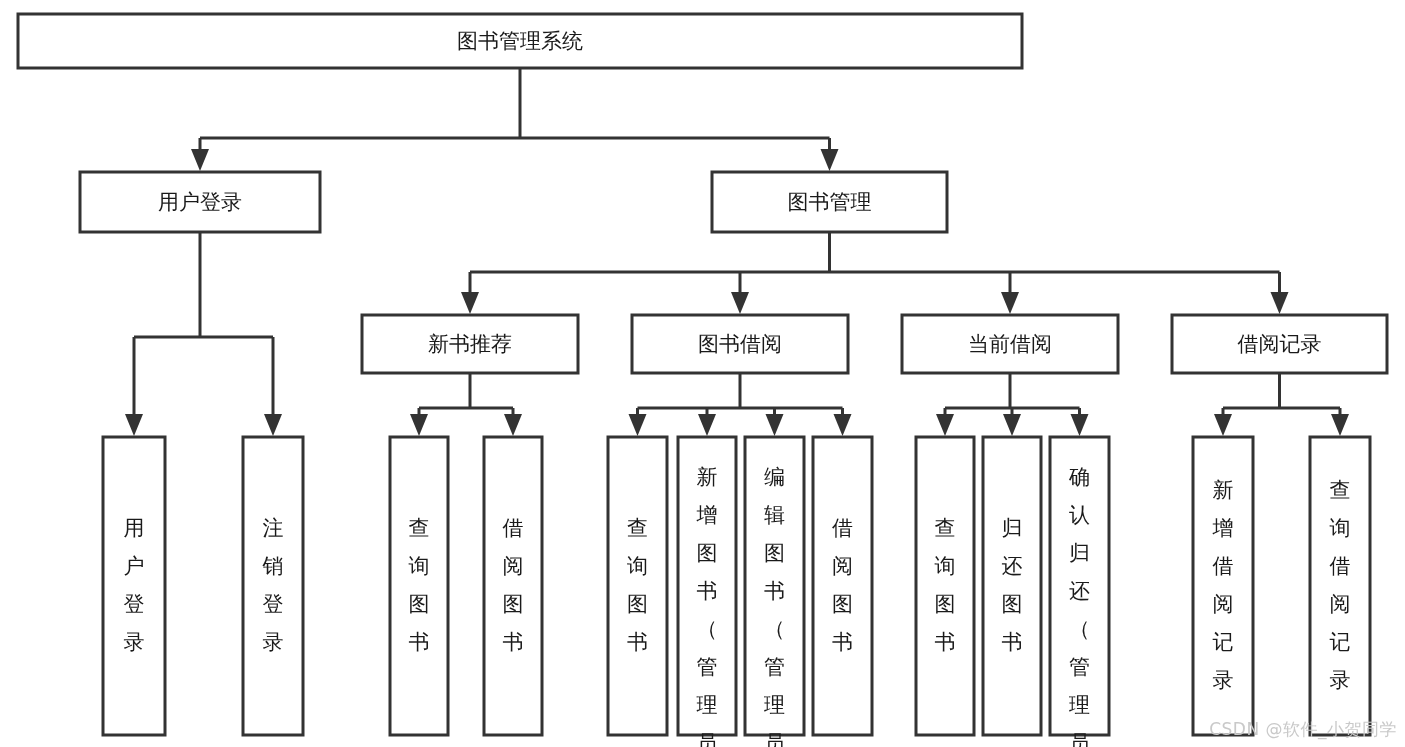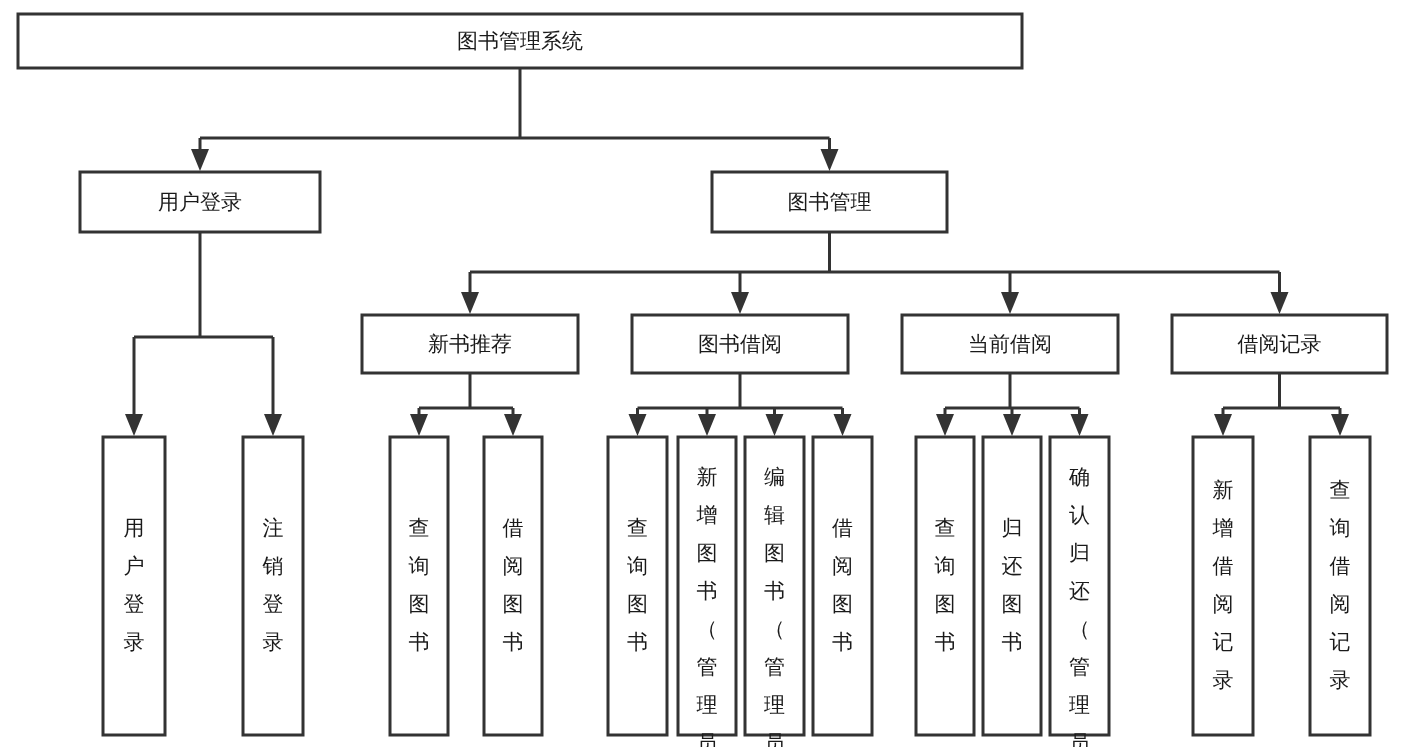--- a/index.html
+++ b/index.html
@@ -217,13 +217,14 @@
         <g>
           <rect class="node-box" x="1193" y="437" width="60" height="298"></rect>
           <text class="node-label vertical" x="1223" y="0"><tspan x="1223" y="491">新</tspan><tspan x="1223" y="529">增</tspan><tspan x="1223" y="567">借</tspan><tspan x="1223" y="605">阅</tspan><tspan x="1223" y="643">记</tspan><tspan x="1223" y="681">录</tspan></text>
         </g>
         <g>
           <rect class="node-box" x="1310" y="437" width="60" height="298"></rect>
           <text class="node-label vertical" x="1340" y="0"><tspan x="1340" y="491">查</tspan><tspan x="1340" y="529">询</tspan><tspan x="1340" y="567">借</tspan><tspan x="1340" y="605">阅</tspan><tspan x="1340" y="643">记</tspan><tspan x="1340" y="681">录</tspan></text>
         </g>
       </g>
   </svg>
+  <div class="watermark-text">CSDN @软件_小贺同学</div>
 </div>
 
 </body></html>

